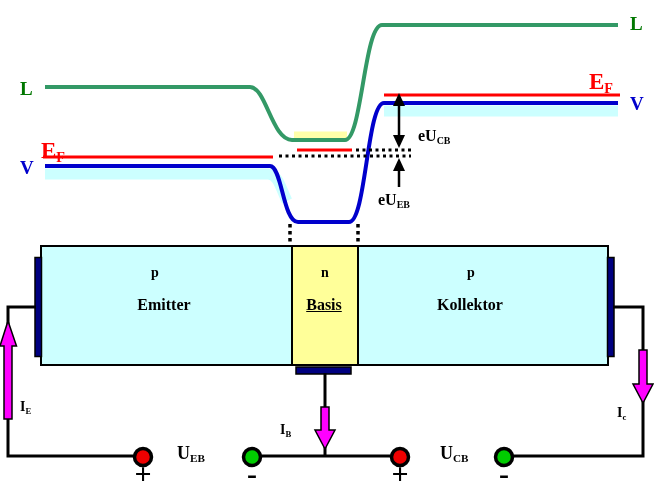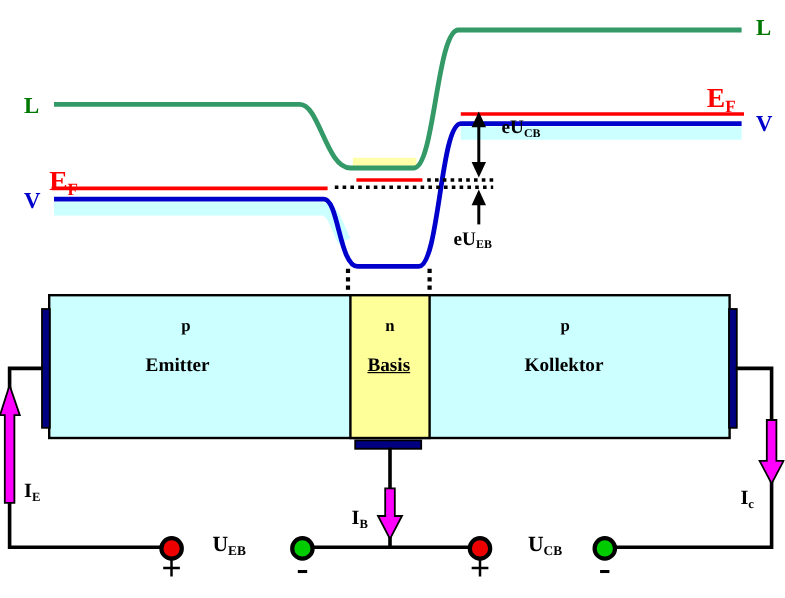--- a/index.html
+++ b/index.html
@@ -8,21 +8,21 @@
     font-family:"Liberation Serif","DejaVu Serif",serif;font-weight:bold;
   }
   .stage svg{position:absolute;left:0;top:0;}
   .lbl{position:absolute;line-height:1;white-space:nowrap;}
   .sub{font-size:0.62em;vertical-align:-0.30em;font-weight:bold;}
   .ctr{transform:translateX(-50%);}
   .green-lbl{color:var(--conduction-label,#007700);font-size:19px;}
   .blue-lbl{color:var(--valence-band,#0000CC);font-size:19px;}
   .red-lbl{color:var(--fermi-level,#FF0000);font-size:23px;}
   .blk-lbl{color:#000;font-size:16px;}
-  .cur-lbl{color:#000;font-size:17px;}
+  .cur-lbl{color:#000;font-size:14px;}
   .src-lbl{color:#000;font-size:18px;}
   .sign{color:#000;font-size:30px;}
   .region-doping{color:#000;font-size:14px;}
   .region-name{color:#000;font-size:16px;}
 
   .conduction{stroke:var(--conduction-band,#339966);stroke-width:4;fill:none;}
   .valence{stroke:var(--valence-band,#0000CC);stroke-width:4;fill:none;}
   .fermi{stroke:var(--fermi-level,#FF0000);stroke-width:3;fill:none;}
   .dotted{stroke:#000;stroke-width:3;stroke-dasharray:3 3.5;fill:none;}
   .vdotted{stroke:#000;stroke-width:3.5;stroke-dasharray:3.5 3.5;fill:none;}
@@ -92,32 +92,32 @@
 
   <div class="lbl green-lbl" style="left:20px;top:79px;">L</div>
   <div class="lbl green-lbl" style="left:630px;top:14px;">L</div>
 
   <div class="lbl red-lbl" style="left:41px;top:139px;"><span>E</span><span class="sub">F</span></div>
   <div class="lbl red-lbl" style="left:589px;top:70px;"><span>E</span><span class="sub">F</span></div>
 
   <div class="lbl blue-lbl" style="left:20px;top:158px;">V</div>
   <div class="lbl blue-lbl" style="left:630px;top:94px;">V</div>
 
-  <div class="lbl blk-lbl" style="left:418px;top:99px;"><span>eU</span><span class="sub">CB</span></div>
+  <div class="lbl blk-lbl" style="left:418px;top:128px;"><span>eU</span><span class="sub">CB</span></div>
   <div class="lbl blk-lbl" style="left:378px;top:192px;font-family:Liberation Serif, serif;"><span>eU</span><span class="sub">EB</span></div>
 
   <div class="lbl region-doping ctr" style="left:155px;top:266px;">p</div>
-  <div class="lbl region-name ctr" style="left:148px;top:297px;">Emitter</div>
+  <div class="lbl region-name ctr" style="left:164px;top:297px;">Emitter</div>
   <div class="lbl region-doping ctr" style="left:325px;top:266px;">n</div>
   <div class="lbl region-name ctr" style="left:324px;top:297px;text-decoration:underline;">Basis</div>
   <div class="lbl region-doping ctr" style="left:471px;top:266px;">p</div>
   <div class="lbl region-name ctr" style="left:470px;top:297px;">Kollektor</div>
 
   <div class="lbl cur-lbl" style="left:20px;top:400px;"><span>I</span><span class="sub">E</span></div>
-  <div class="lbl cur-lbl" style="left:293px;top:423px;"><span>I</span><span class="sub">B</span></div>
+  <div class="lbl cur-lbl" style="left:280px;top:423px;"><span>I</span><span class="sub">B</span></div>
   <div class="lbl cur-lbl" style="left:617px;top:406px;"><span>I</span><span class="sub">c</span></div>
 
   <div class="lbl src-lbl" style="left:177px;top:444px;"><span>U</span><span class="sub">EB</span></div>
   <div class="lbl src-lbl" style="left:440px;top:444px;"><span>U</span><span class="sub">CB</span></div>
 
   <div class="lbl sign ctr" style="left:143px;top:459px;">+</div>
   <div class="lbl sign ctr" style="left:252px;top:459px;">-</div>
   <div class="lbl sign ctr" style="left:400px;top:459px;">+</div>
   <div class="lbl sign ctr" style="left:504px;top:459px;">-</div>
 

